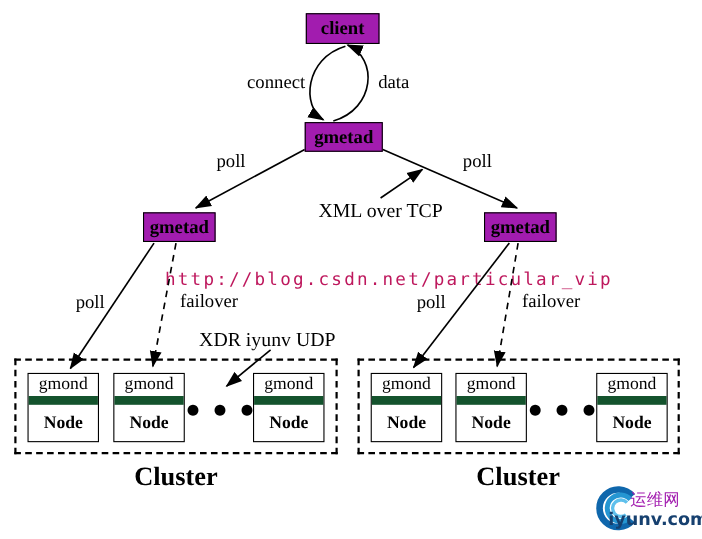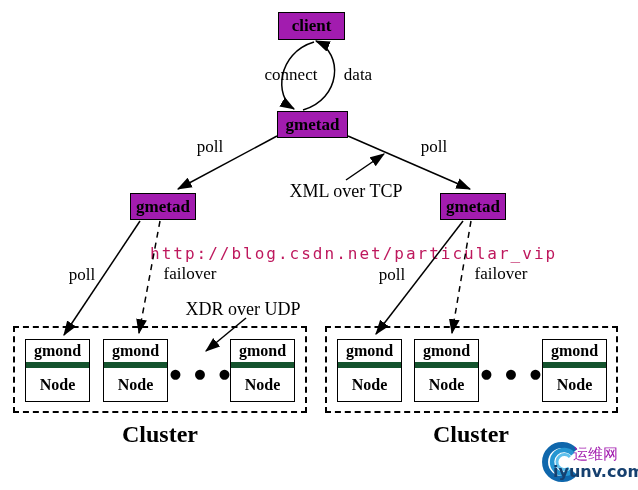--- a/index.html
+++ b/index.html
@@ -25,23 +25,23 @@
   }
   .cluster-frame{
     position:absolute;z-index:1;box-sizing:border-box;
     border:2px dashed #000;background:transparent;
   }
   .host{
     position:absolute;z-index:2;box-sizing:border-box;width:65px;height:63px;
     border:1.6px solid #000;background:#fff;display:flex;flex-direction:column;
   }
   .host .daemon{
-    box-sizing:border-box;height:28px;border-bottom:6px solid #14532d;
+    box-sizing:border-box;height:28px;border-bottom:8px solid #14532d;
     display:flex;align-items:center;justify-content:center;
-    font-weight:bold;font-size:16px;
+    font-weight:normal;font-size:16px;
   }
   .host .hostname{
     flex:1;display:flex;align-items:center;justify-content:center;
     font-weight:bold;font-size:16px;
   }
   .dots{
     position:absolute;z-index:2;transform:translate(-50%,-50%);
     font-family:"DejaVu Sans","Liberation Sans",sans-serif;
     font-size:13px;word-spacing:9px;color:#000;
   }
@@ -93,28 +93,28 @@
   <div class="nodebox" style="left:277px;top:111px;width:71px;height:27px;">
     <span>gmetad</span>
   </div>
   <div class="nodebox" style="left:130px;top:193px;width:66px;height:27px;">
     <span>gmetad</span>
   </div>
   <div class="nodebox" style="left:440px;top:193px;width:66px;height:27px;">
     <span>gmetad</span>
   </div>
 
-  <span class="edge-label" style="left:251px;top:65px;margin-left:40px;">connect</span>
+  <span class="edge-label" style="left:251px;top:65px;">connect</span>
   <span class="edge-label" style="left:358px;top:65px;">data</span>
   <span class="edge-label" style="left:210px;top:137px;">poll</span>
   <span class="edge-label" style="left:434px;top:137px;">poll</span>
   <span class="edge-label" style="left:346px;top:181px;font-size:18px;">XML over TCP</span>
   <span class="edge-label" style="left:82px;top:265px;">poll</span>
   <span class="edge-label" style="left:190px;top:264px;">failover</span>
-  <span class="edge-label" style="left:243px;top:299px;font-size:18px;">XDR over UDP</span>
+  <span class="edge-label" style="left:243px;top:299px;font-size:18px;">XDR iyunv UDP</span>
   <span class="edge-label" style="left:392px;top:265px;">poll</span>
   <span class="edge-label" style="left:501px;top:264px;">failover</span>
 
   <div class="cluster-frame" style="left:13px;top:326px;width:294px;height:87px;"></div>
 
   <div class="host" style="left:25px;top:339px;">
     <div class="daemon">gmond</div>
     <div class="hostname">Node</div>
   </div>
   <div class="host" style="left:103px;top:339px;">

